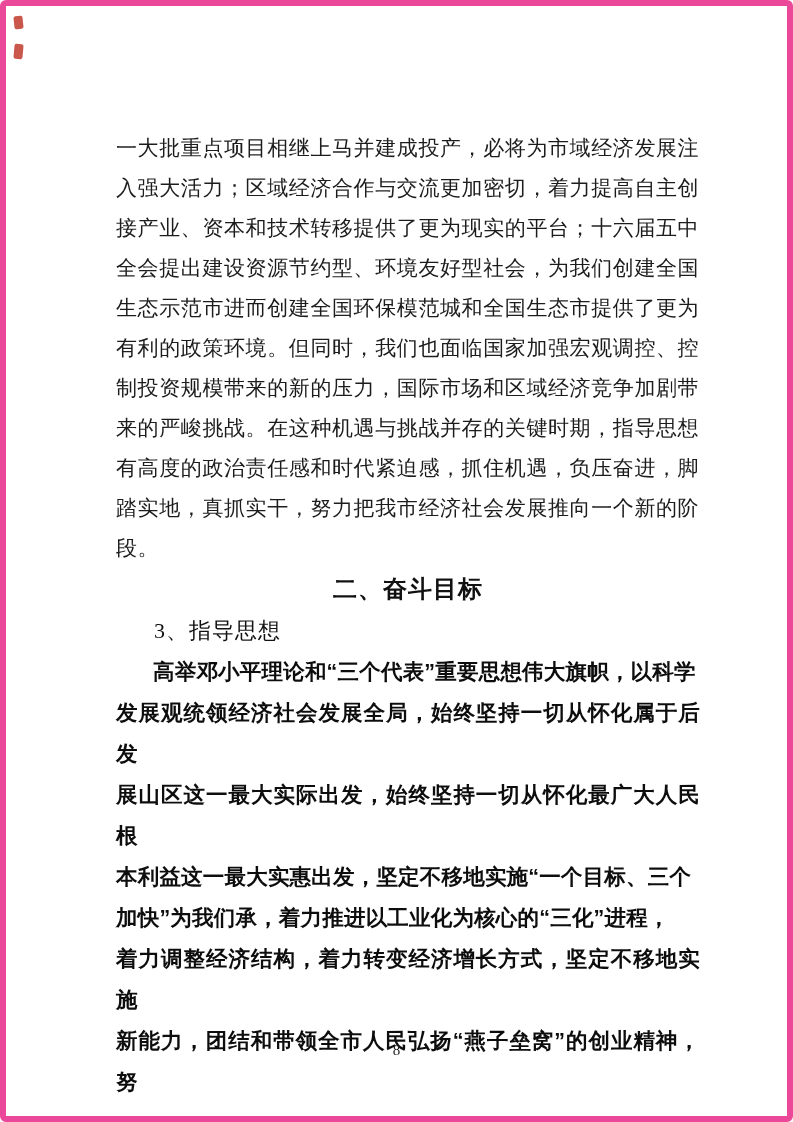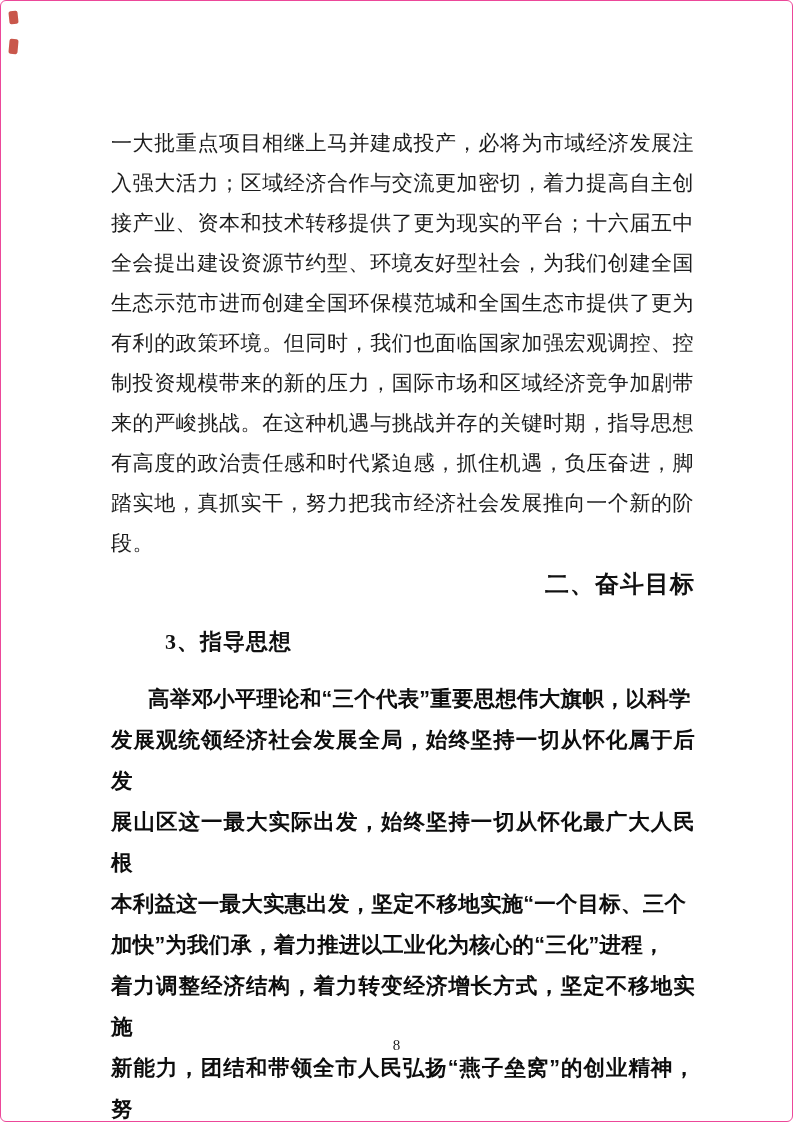--- a/index.html
+++ b/index.html
@@ -5,21 +5,21 @@
   html, body {
     margin: 0;
     padding: 0;
     background: #ffffff;
   }
   .page {
     position: relative;
     width: 793px;
     height: 1122px;
     background: #ffffff;
-    border: 1px solid #ec4899;
+    border: 6px solid #ec4899;
     border-radius: 6px;
     box-sizing: border-box;
     font-family: "Liberation Serif", "DejaVu Serif", serif;
     color: #1c1c1c;
     overflow: hidden;
   }
   .margin-annotations {
     position: absolute;
     left: 6px;
     top: 8px;
@@ -58,29 +58,29 @@
     line-height: 40px;
     letter-spacing: 0.6px;
   }
   .section-heading {
     margin: 0;
     padding: 0;
     font-family: "Liberation Sans", "DejaVu Sans", sans-serif;
     font-weight: bold;
     font-size: 24px;
     line-height: 42px;
-    text-align: right;
+    text-align: center;
     letter-spacing: 1px;
     color: #111111;
   }
   .sub-heading {
-    margin: 16px;
+    margin: 0;
     padding: 0 0 0 38px;
     font-family: "Liberation Serif", "DejaVu Serif", serif;
-    font-weight: bold;
+    font-weight: normal;
     font-size: 22px;
     line-height: 42px;
     letter-spacing: 1px;
     color: #111111;
   }
   .para.bold-sans {
     font-family: "Liberation Sans", "DejaVu Sans", sans-serif;
     font-weight: bold;
     font-size: 21.5px;
     line-height: 41px;

